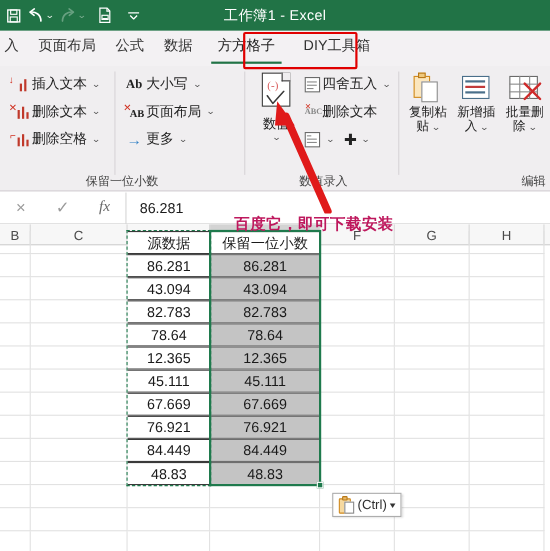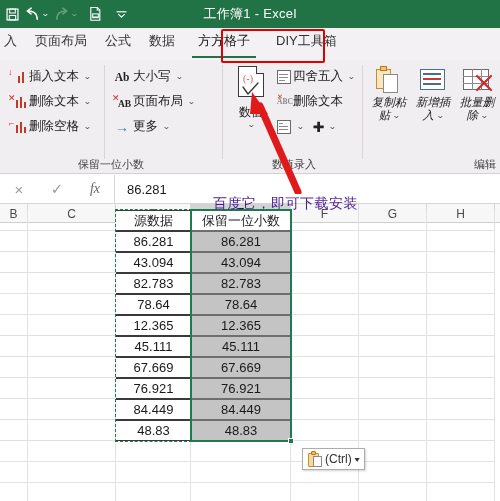--- a/index.html
+++ b/index.html
@@ -112,21 +112,21 @@
 
   .mini-ico { width: 16px; height: 16px; position: relative; flex: none; }
   .mini-box { position: absolute; inset: 1px; border: 1.2px solid #6b6b6b; background: #fff; }
   .mini-line { position: absolute; left: 3px; height: 1.2px; background: #8a8a8a; }
 
   .plus { font-weight: bold; font-size: 14px; color: #222; line-height: 14px; }
 
   
   .editbtn {
     position: absolute; top: 6px; width: 42px;
-    display: flex; flex-direction: column; align-items: center; font-style: italic;
+    display: flex; flex-direction: column; align-items: center;
   }
   .editbtn .glyph { width: 30px; height: 30px; position: relative; }
   .editbtn .lbl { font-size: 11.5px; color: #222; line-height: 13px; text-align: center; }
   .editbtn .dd { font-size: 8px; color: #555; transform: scaleX(1.3); line-height: 8px; }
 
   
   .fbar {
     position: absolute; left: 0; top: 175px; width: 500px; height: 29px;
     background: #ffffff; border-bottom: 1px solid #d6d6d6;
     display: flex; align-items: center;
@@ -138,21 +138,21 @@
   }
   .fbar-btn.fx { color: #6a6a6a; font-style: italic; font-family: "Liberation Serif", serif; font-size: 14px; }
   .fbar-divider { width: 1px; height: 29px; background: #d6d6d6; }
   .fbar-input {
     flex: 1; height: 29px; display: flex; align-items: center;
     padding-left: 12px; font-size: 13px; color: #1a1a1a;
   }
 
   .annot {
     position: absolute; left: 213px; top: 195px;
-    color: #4c1d95; font-size: 14px; font-weight: normal; white-space: nowrap;
+    color: #be185d; font-size: 14px; font-weight: bold; white-space: nowrap;
     letter-spacing: .5px; z-index: 20;
   }
 
   
   .gridwrap { position: absolute; left: 0; top: 204px; width: 500px; height: 297px; background: #ffffff; }
   .colhdr {
     position: absolute; left: 0; top: 0; width: 500px; height: 19px;
     background: #f7f7f7; border-bottom: 1px solid #cfcfcf;
   }
   .ch {

